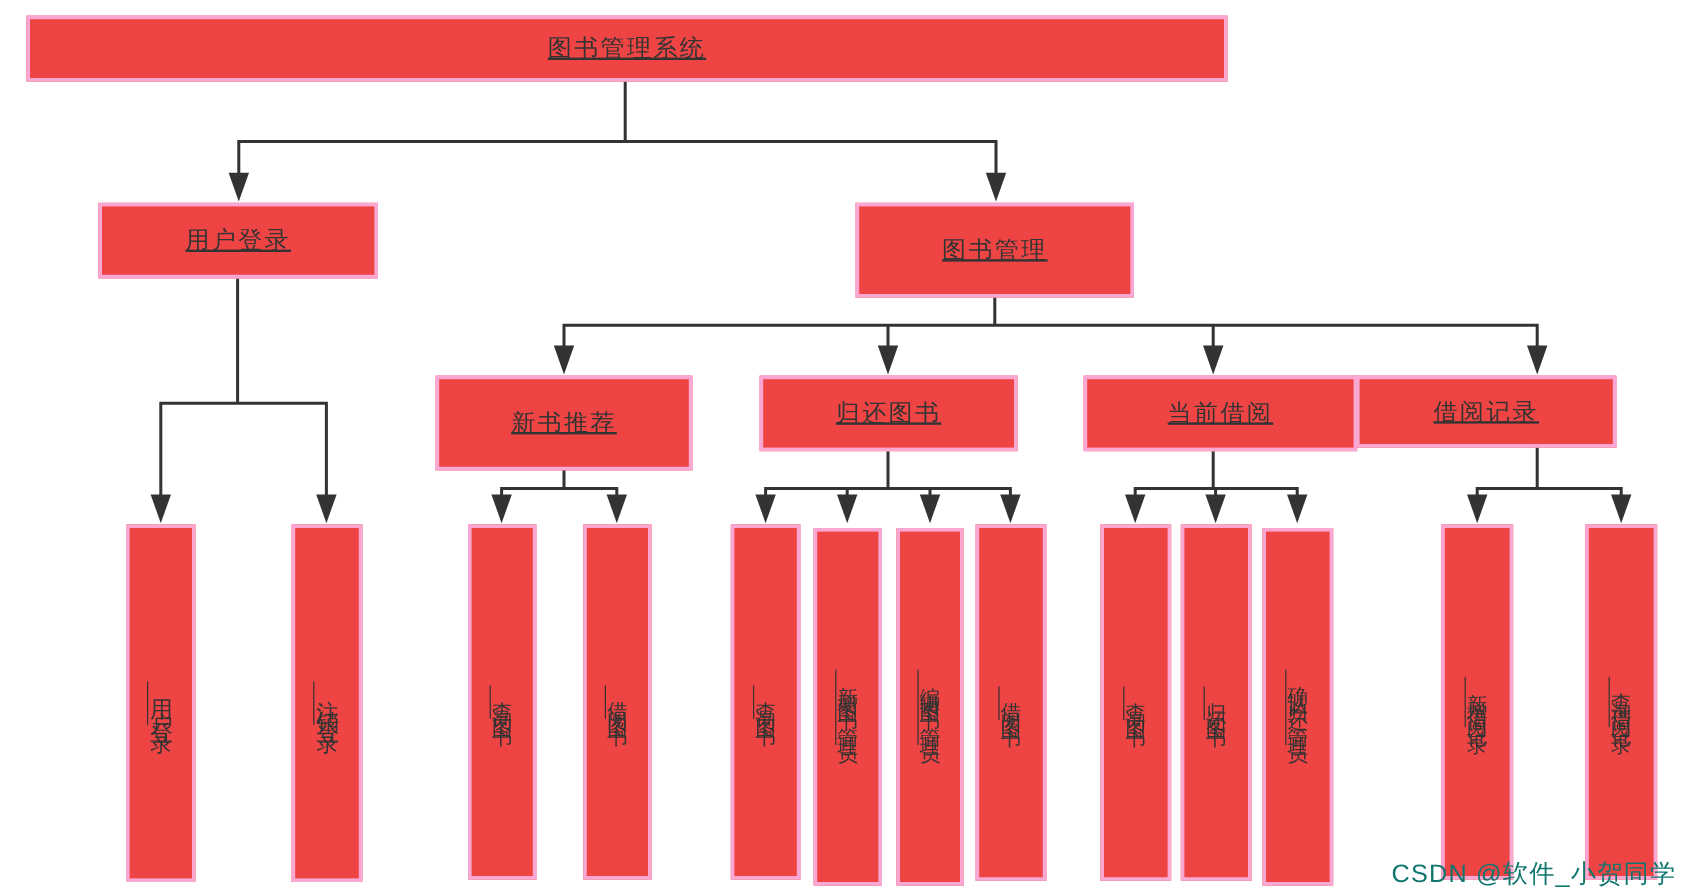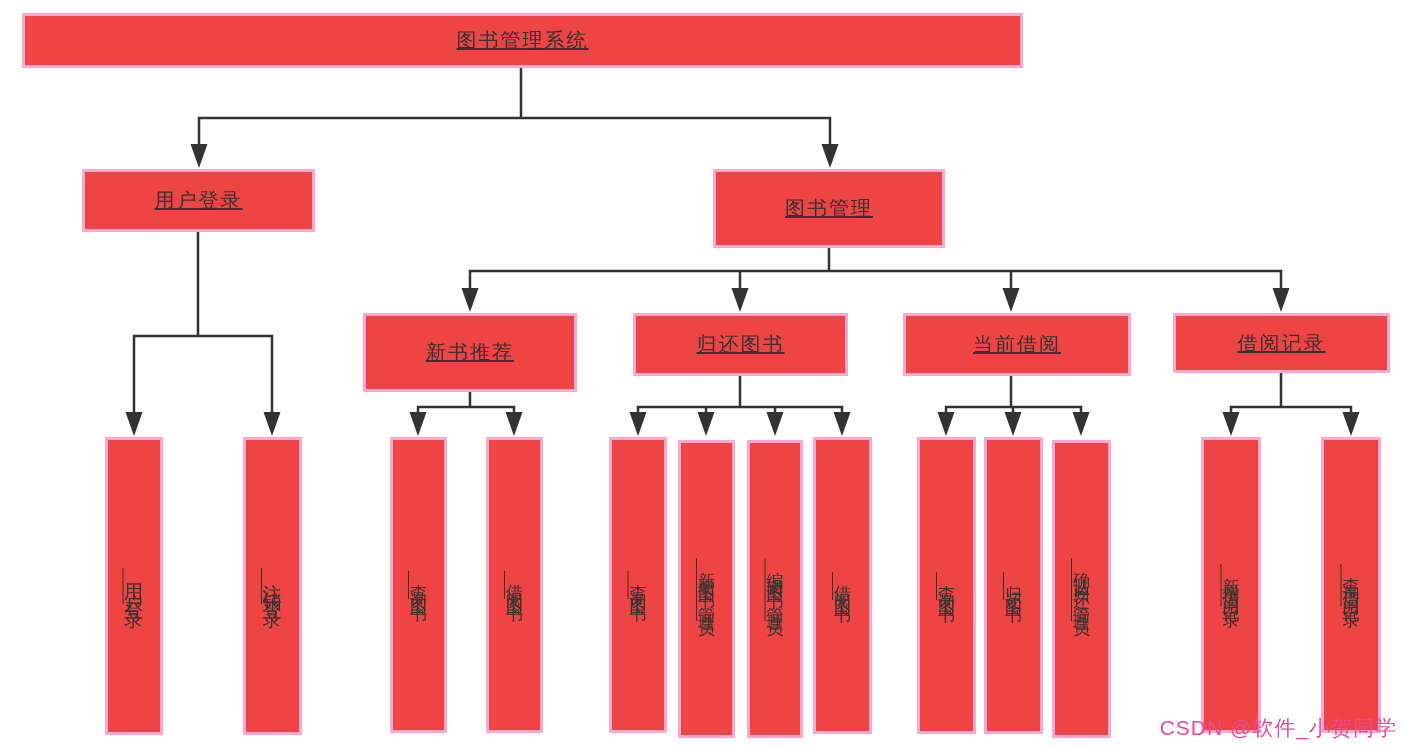--- a/index.html
+++ b/index.html
@@ -47,21 +47,21 @@
   .vbox.big span {
     font-size: 19px;
     letter-spacing: 9px;
   }
   #watermark {
     position: absolute;
     right: 8px;
     bottom: 5px;
     font-size: 21px;
     letter-spacing: 1px;
-    color: #ec4899;
+    color: #0f766e;
     white-space: nowrap;
     pointer-events: none;
   }
 </style>
 </head>
 <body>
 
 <div id="canvas">
 
   <svg id="connectors" viewBox="0 0 1405 747" xmlns="http://www.w3.org/2000/svg">
@@ -112,21 +112,21 @@
   </svg>
 
   <div class="node hbox" style="left:22px;top:13px;width:1001px;height:55px">图书管理系统</div>
 
   <div class="node hbox" style="left:82px;top:169px;width:233px;height:63px">用户登录</div>
   <div class="node hbox" style="left:713px;top:169px;width:232px;height:79px">图书管理</div>
 
   <div class="node hbox" style="left:363px;top:313px;width:214px;height:79px">新书推荐</div>
   <div class="node hbox" style="left:633px;top:313px;width:215px;height:63px">归还图书</div>
   <div class="node hbox" style="left:903px;top:313px;width:228px;height:63px">当前借阅</div>
-  <div class="node hbox" style="left:1173px;top:313px;width:217px;height:60px">借阅记录</div>
+  <div class="node hbox" style="left:1130px;top:313px;width:217px;height:60px">借阅记录</div>
 
   <div class="node vbox big" style="left:105px;top:437px;width:58px;height:298px">
     <span>用户登录</span>
   </div>
   <div class="node vbox big" style="left:243px;top:437px;width:59px;height:298px">
     <span>注销登录</span>
   </div>
 
   <div class="node vbox" style="left:390px;top:437px;width:57px;height:296px">
     <span>查询图书</span>

